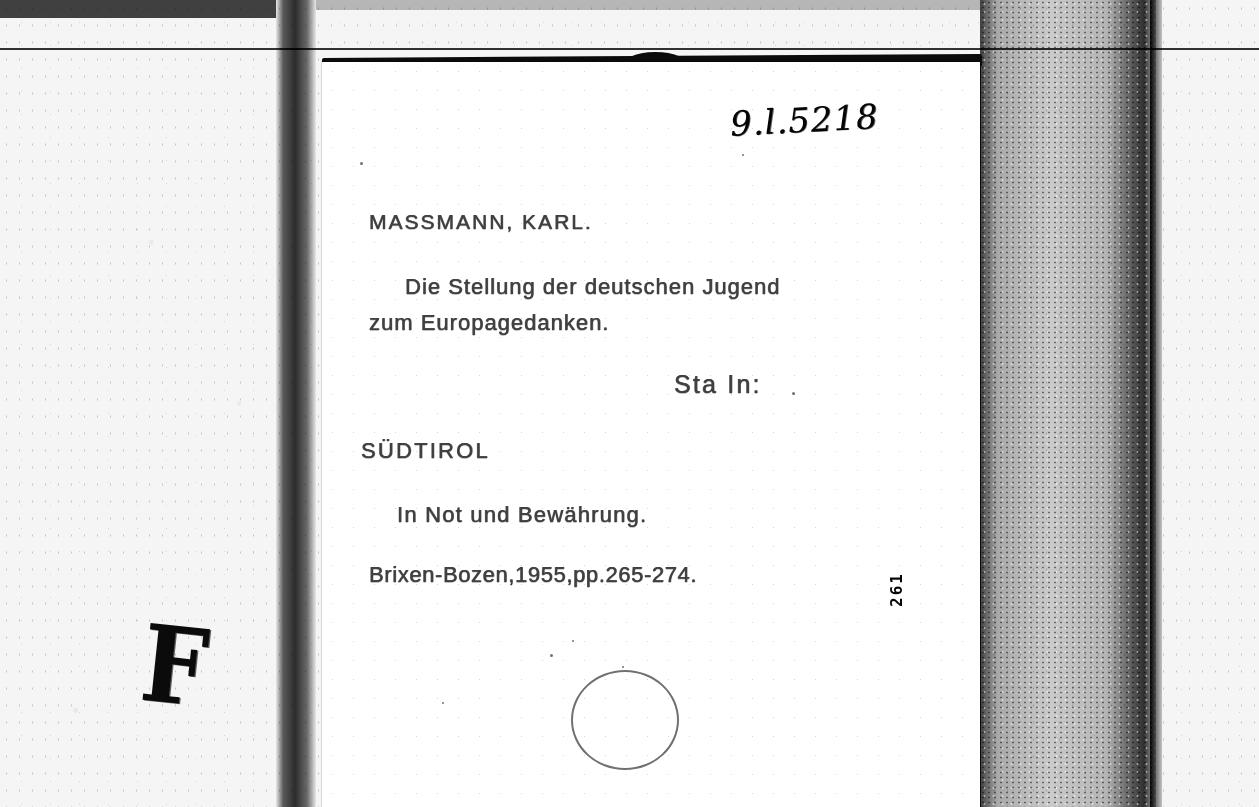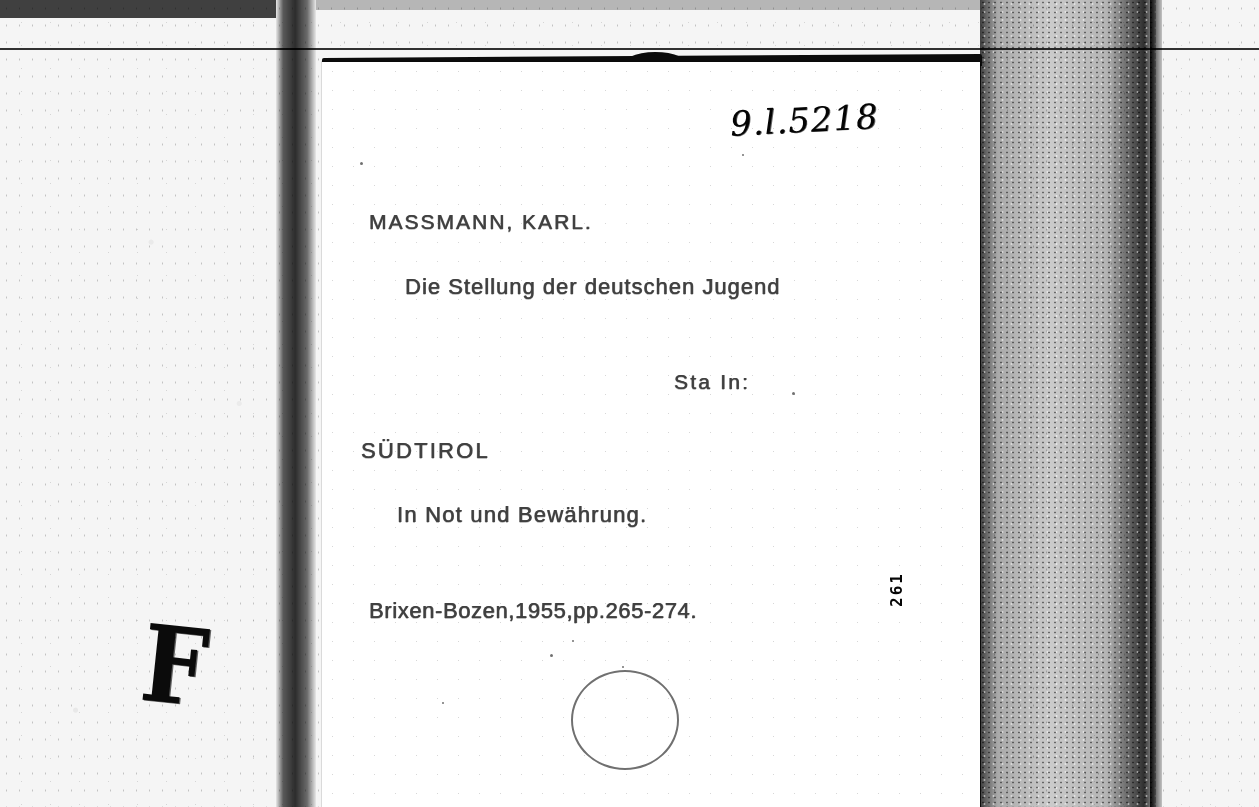--- a/index.html
+++ b/index.html
@@ -173,24 +173,24 @@
     letter-spacing: 1.4px;
     white-space: pre;
     text-shadow:
       0.6px 0 0 rgba(0,0,0,0.55),
       -0.4px 0.3px 0 rgba(0,0,0,0.35),
       0 0.6px 0.5px rgba(0,0,0,0.25);
   }
   .t-author  { left: 47px; top: 148px; font-size: 21px; letter-spacing: 2.0px; }
   .t-title1  { left: 47px; top: 212px; font-size: 22px; letter-spacing: 1.0px; margin-left: 36px; }
   .t-title2  { left: 47px; top: 248px; font-size: 22px; letter-spacing: 1.0px; }
-  .t-stain   { left: 352px; top: 308px; font-size: 21px; letter-spacing: 2.2px; }
+  .t-stain   { left: 352px; top: 308px; font-size: 25px; letter-spacing: 2.2px; }
   .t-source  { left: 39px; top: 376px; font-size: 22px; letter-spacing: 2.2px; }
   .t-sub     { left: 47px; top: 440px; font-size: 22px; letter-spacing: 1.2px; margin-left: 28px; }
-  .t-imprint { left: 47px; top: 500px; font-size: 22px; letter-spacing: 0.6px; margin-top: 36px; }
+  .t-imprint { left: 47px; top: 500px; font-size: 22px; letter-spacing: 0.6px; }
 
   .t-vertical {
     position: absolute;
     left: 565px;
     top: 545px;
     font-family: "DejaVu Sans Mono", monospace;
     font-size: 16px;
     font-weight: bold;
     letter-spacing: 2px;
     color: #0c0c0c;
@@ -267,20 +267,21 @@
 
   <div class="card">
     <div class="card-speckle"></div>
 
     <div class="handwriting">9.l.5218</div>
 
     <div class="typed t-author">MASSMANN, KARL.</div>
 
     <div class="typed t-title1">Die Stellung der deutschen Jugend</div>
 
+    <div class="typed t-title2">zum Europagedanken.</div>
 
     <div class="typed t-stain">Sta In:</div>
 
     <div class="typed t-source">SÜDTIROL</div>
 
     <div class="typed t-sub">In Not und Bewährung.</div>
 
     <div class="typed t-imprint">Brixen-Bozen,1955,pp.265-274.</div>
 
     <div class="t-vertical">261</div>

